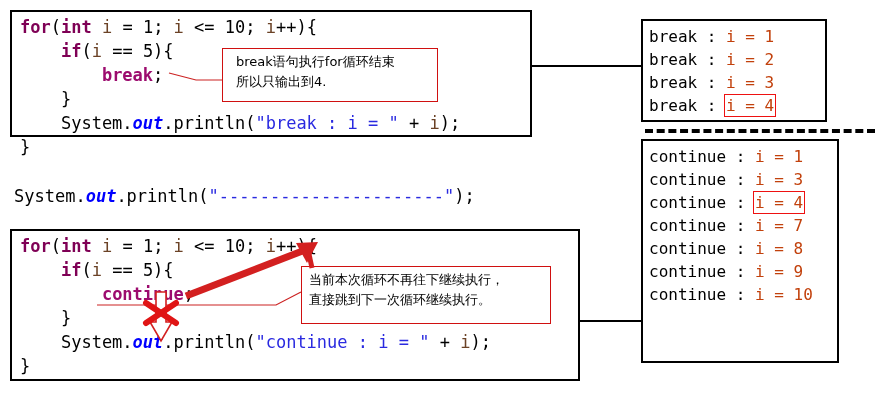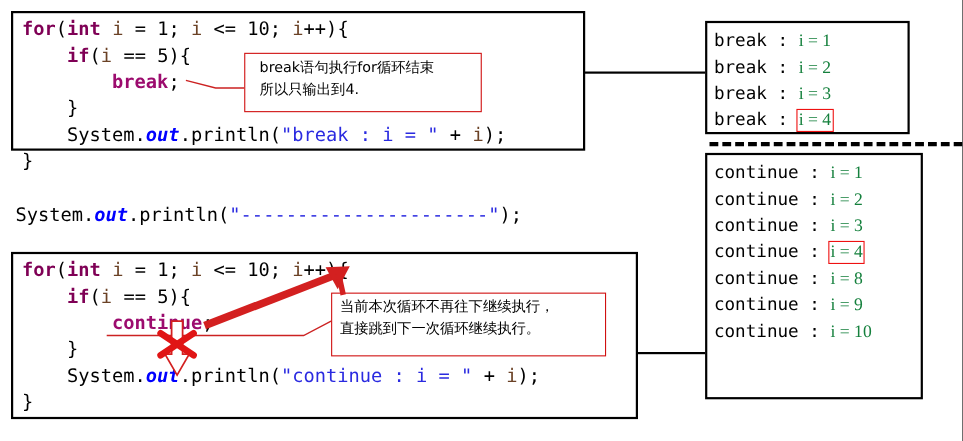--- a/index.html
+++ b/index.html
@@ -77,21 +77,21 @@
   }
   .out-line {
     white-space: pre;
     font-family: "DejaVu Sans Mono", monospace;
     font-size: 16px;
     line-height: 23px;
     color: #000000;
     position: relative;
   }
   .out-prefix { color: #000000; }
-  .out-val { color: #15803d; font-family: Liberation Serif, serif; }
+  .out-val { color: #c2410c; }
   .out-val.hl-box {
     outline: 1.5px solid #ee1111;
     outline-offset: 1px;
   }
 
   
   .hline {
     position: absolute;
     background: #000000;
     height: 1.5px;
@@ -147,23 +147,23 @@
     <div class="out-line"><span class="out-prefix">break : </span><span class="out-val">i = 1</span></div>
     <div class="out-line"><span class="out-prefix">break : </span><span class="out-val">i = 2</span></div>
     <div class="out-line"><span class="out-prefix">break : </span><span class="out-val">i = 3</span></div>
     <div class="out-line"><span class="out-prefix">break : </span><span class="out-val hl-box">i = 4</span></div>
   </div>
 
   <div class="dashline" style="left:645px; top:129px; width:230px;"></div>
 
   <div class="out-box" style="left:641px; top:139px; width:198px; height:224px;">
     <div class="out-line"><span class="out-prefix">continue : </span><span class="out-val">i = 1</span></div>
-    <div class="out-line"><span class="out-prefix">continue : </span><span class="out-val">i = 2</span></div>
     <div class="out-line"><span class="out-prefix">continue : </span><span class="out-val">i = 3</span></div>
     <div class="out-line"><span class="out-prefix">continue : </span><span class="out-val hl-box">i = 4</span></div>
+    <div class="out-line"><span class="out-prefix">continue : </span><span class="out-val">i = 7</span></div>
     <div class="out-line"><span class="out-prefix">continue : </span><span class="out-val">i = 8</span></div>
     <div class="out-line"><span class="out-prefix">continue : </span><span class="out-val">i = 9</span></div>
     <div class="out-line"><span class="out-prefix">continue : </span><span class="out-val">i = 10</span></div>
   </div>
 
   <div class="hline" style="left:531px; top:65px; width:110px;"></div>
   <div class="hline" style="left:579px; top:320px; width:62px;"></div>
 
   <svg class="overlay" viewBox="0 0 875 401">
 

